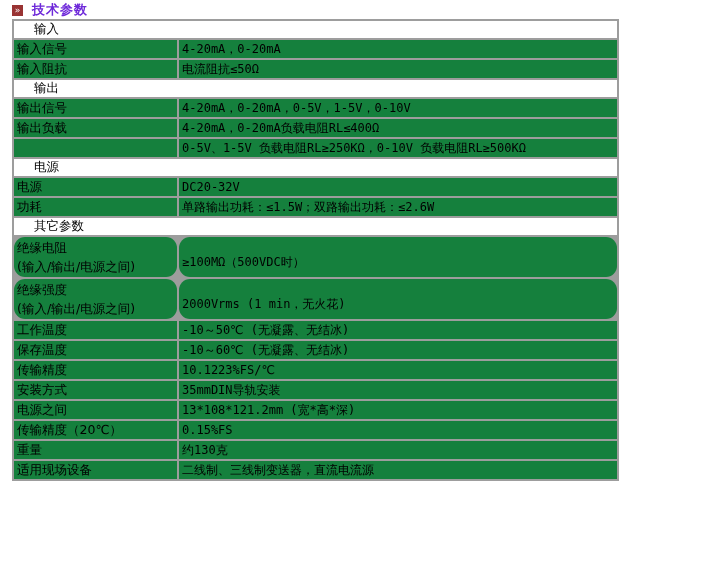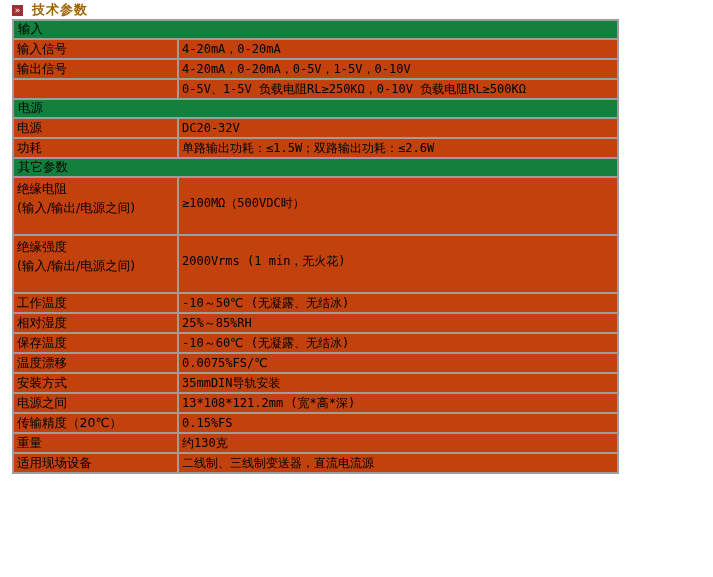--- a/index.html
+++ b/index.html
@@ -29,61 +29,62 @@
     font-size: 9px;
     line-height: 10px;
     text-align: center;
     display: inline-block;
     font-family: "DejaVu Sans Mono", monospace;
   }
   .title-text {
     margin-left: 9px;
     font-size: 13px;
     font-weight: bold;
-    color: #a16207;
+    color: #6d28d9;
     letter-spacing: 1px;
   }
   table.spec {
     margin-left: 12px;
     width: 603px;
     border-collapse: separate;
     border-spacing: 2px;
     background: #9d9d9d;
     table-layout: fixed;
   }
   table.spec td {
-    background: #c2410c;
+    background: #15803d;
     font-size: 12px;
     color: #000000;
     padding: 0 3px;
     vertical-align: middle;
     overflow: hidden;
     white-space: nowrap;
     box-sizing: border-box;
   }
   table.spec td.section {
-    background: #15803d;
+    background: #ffffff;
     height: 16px;
     font-size: 12.5px;
-    padding-left: 4px;
+    padding-left: 20px;
     margin-top: 16px;
   }
   table.spec td.label {
     height: 18px;
     font-size: 12.5px;
   }
   table.spec td.value {
     height: 18px;
     font-family: "DejaVu Sans Mono", "DejaVu Sans", monospace;
     font-size: 12px;
     margin-left: 12px;
   }
   table.spec tr.tall td {
-    height: 56px;
+    height: 40px;
     vertical-align: top;
+    border-radius: 11px;
   }
   table.spec tr.tall td.label {
     line-height: 19px;
     padding-top: 1px;
   }
   table.spec tr.tall td.value {
     padding-top: 17px;
   }
   col.c-label { width: 163px; }
   col.c-value { width: 438px; }
@@ -104,22 +105,33 @@
     </colgroup>
     <tbody>
         <tr>
           <td colspan="2" class="section">输入</td>
         </tr>
         <tr>
           <td class="label">输入信号</td>
           <td class="value">4-20mA，0-20mA</td>
         </tr>
         <tr>
+          <td class="label">输入阻抗</td>
+          <td class="value">电流阻抗≤50Ω</td>
+        </tr>
+        <tr>
+          <td colspan="2" class="section">输出</td>
+        </tr>
+        <tr>
           <td class="label">输出信号</td>
           <td class="value">4-20mA，0-20mA，0-5V，1-5V，0-10V</td>
+        </tr>
+        <tr>
+          <td class="label">输出负载</td>
+          <td class="value">4-20mA，0-20mA负载电阻RL≤400Ω</td>
         </tr>
         <tr>
           <td class="label"></td>
           <td class="value">0-5V、1-5V 负载电阻RL≥250KΩ，0-10V 负载电阻RL≥500KΩ</td>
         </tr>
         <tr>
           <td colspan="2" class="section">电源</td>
         </tr>
         <tr>
           <td class="label">电源</td>
@@ -144,30 +156,26 @@
             <div>绝缘强度</div>
             <div>(输入/输出/电源之间)</div>
           </td>
           <td class="value">2000Vrms (1 min，无火花)</td>
         </tr>
         <tr>
           <td class="label">工作温度</td>
           <td class="value">-10～50℃ (无凝露、无结冰)</td>
         </tr>
         <tr>
-          <td class="label">相对湿度</td>
-          <td class="value">25%～85%RH</td>
-        </tr>
-        <tr>
           <td class="label">保存温度</td>
           <td class="value">-10～60℃ (无凝露、无结冰)</td>
         </tr>
         <tr>
-          <td class="label">温度漂移</td>
-          <td class="value">0.0075%FS/℃</td>
+          <td class="label">传输精度</td>
+          <td class="value">10.1223%FS/℃</td>
         </tr>
         <tr>
           <td class="label">安装方式</td>
           <td class="value">35mmDIN导轨安装</td>
         </tr>
         <tr>
           <td class="label">电源之间</td>
           <td class="value">13*108*121.2mm (宽*高*深)</td>
         </tr>
         <tr>

